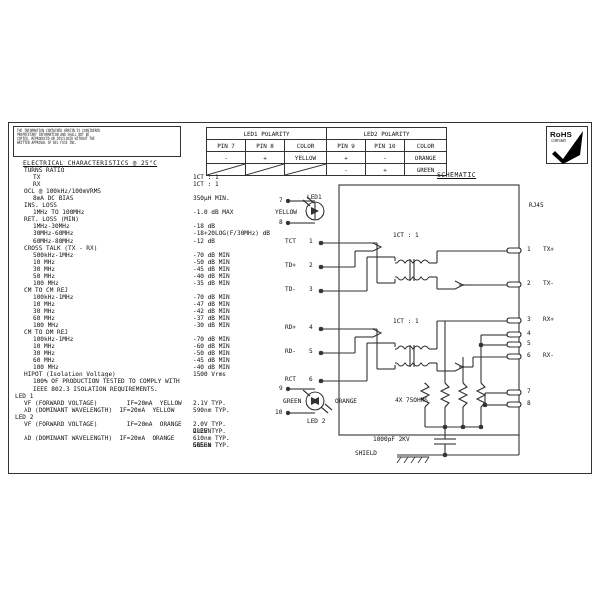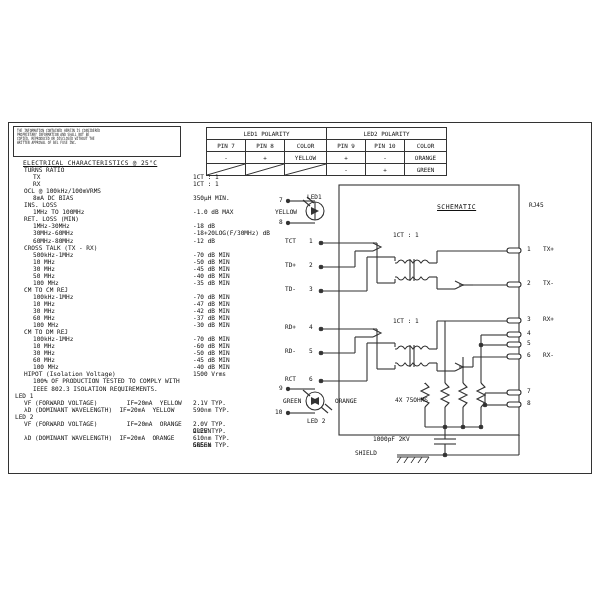--- a/index.html
+++ b/index.html
@@ -22,36 +22,43 @@
   #poltab td,#poltab th{border:1px solid #333;text-align:center;padding:0;height:11px;font-weight:normal;white-space:nowrap;}
   #poltab .w1{width:38px;} #poltab .w2{width:41px;}
 
   
   #rohs{position:absolute;left:537px;top:3px;width:42px;height:38px;border:1.2px solid #333;box-sizing:border-box;}
   #rohs .rt{position:absolute;left:3px;top:3px;font-size:8px;font-family:"Liberation Sans",sans-serif;font-weight:bold;}
   #rohs .rs{position:absolute;left:4px;top:12px;font-size:2.6px;font-family:"Liberation Sans",sans-serif;transform:scaleY(1.3);transform-origin:left top;}
 
   
   #schem{position:absolute;left:268px;top:48px;width:312px;height:298px;}
-  #schemTitle{position:absolute;left:160px;top:0px;font-size:6.4px;text-decoration:underline;letter-spacing:.5px;margin-top:32px;}
+  #schemTitle{position:absolute;left:160px;top:0px;font-size:6.4px;text-decoration:underline;letter-spacing:.5px;}
   #schem svg{position:absolute;left:0;top:0;}
   .slab{position:absolute;font-size:6.1px;white-space:pre;}
 </style>
 </head>
 <body>
 
 <div id="sheet">
 
   <div id="notice">
     <div>THE INFORMATION CONTAINED HEREIN IS CONSIDERED</div>
     <div>PROPRIETARY INFORMATION AND SHALL NOT BE</div>
     <div>COPIED, REPRODUCED OR DISCLOSED WITHOUT THE</div>
     <div>WRITTEN APPROVAL OF BEL FUSE INC.</div>
   </div>
 
+  <div id="rohs">
+    <span class="rt">RoHS</span>
+    <span class="rs">COMPLIANT</span>
+    <svg width="42" height="38" style="position:absolute;left:0;top:0;">
+      <path d="M8 24 L16 32 L36 4 L33 28 L16 37 L5 27 Z" fill="#000"></path>
+    </svg>
+  </div>
 
   <table id="poltab">
     <tbody>
         <tr>
       <th class="w1" colspan="3">LED1 POLARITY</th>
       <th class="w1" colspan="3">LED2 POLARITY</th>
     </tr>
     <tr>
       <th class="w1">PIN 7</th>
       <th class="w1">PIN 8</th>

